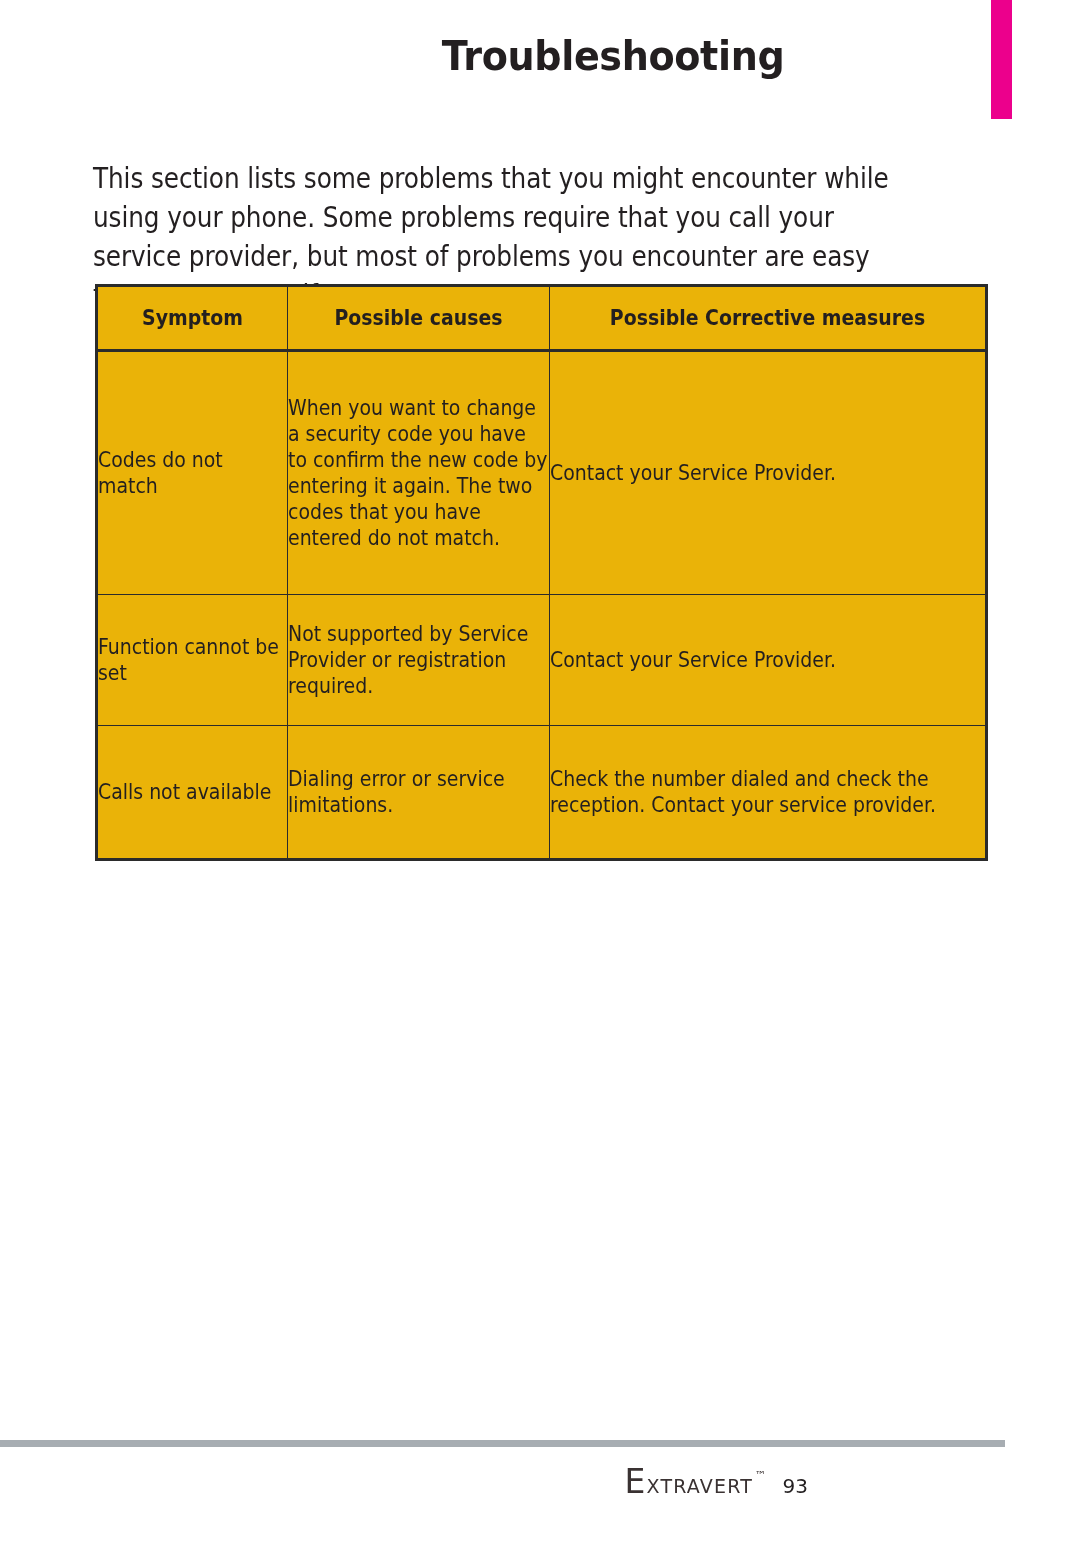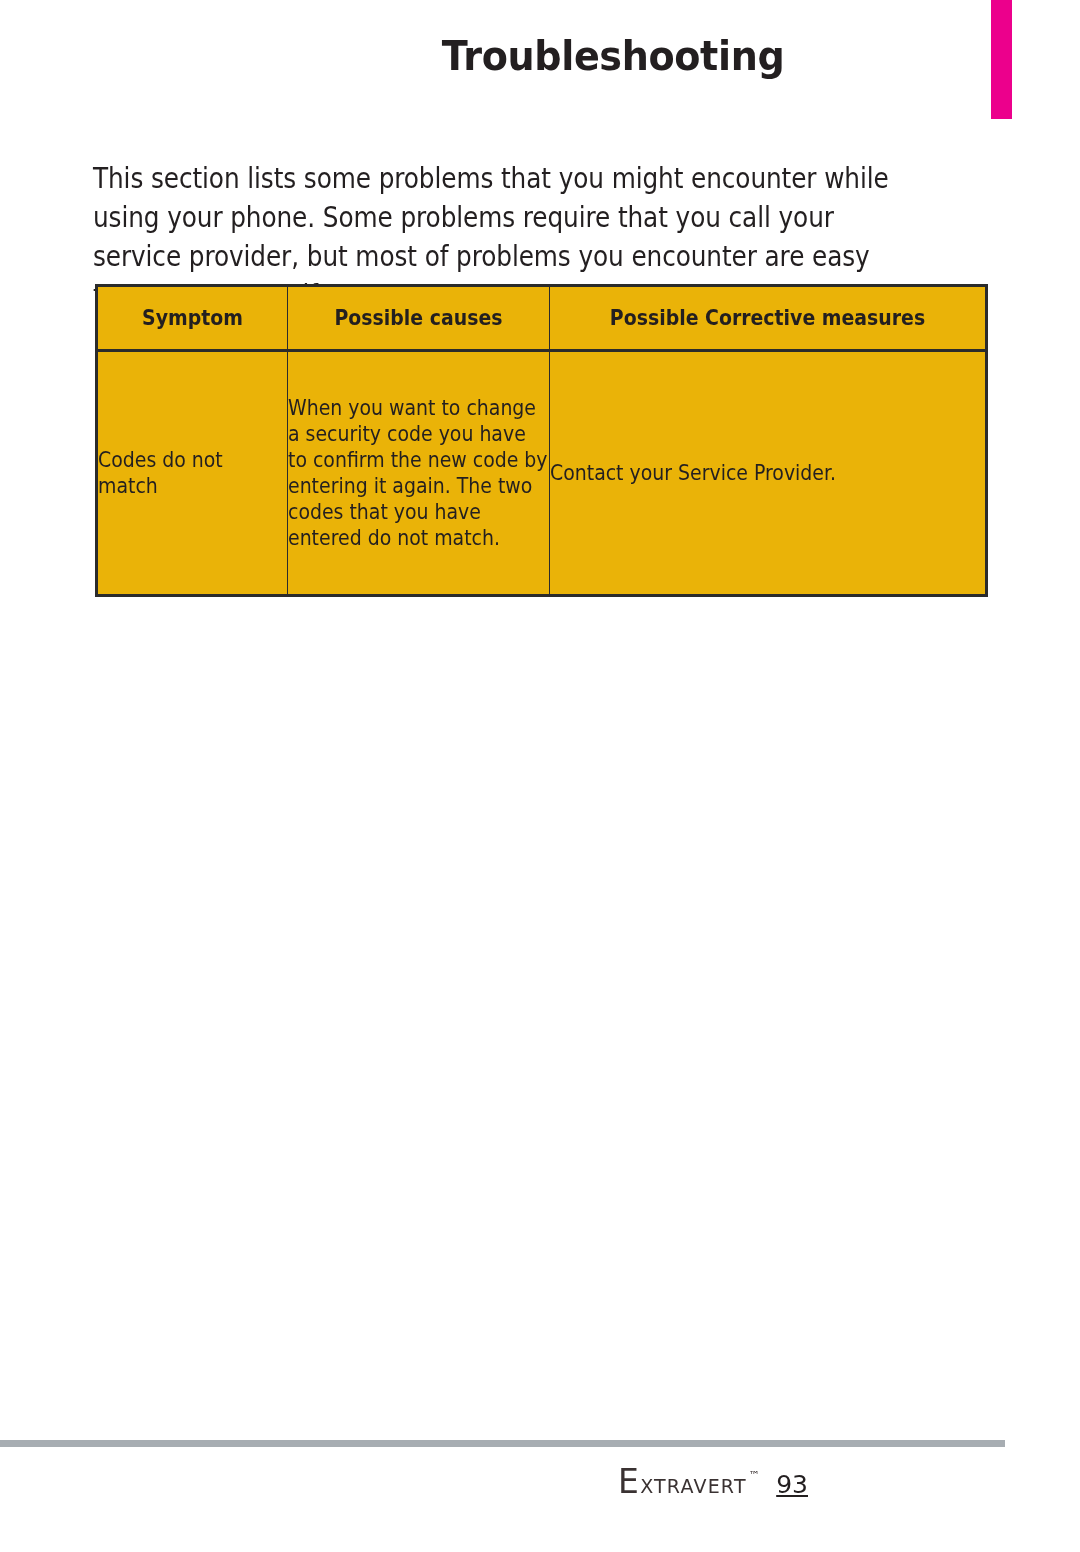--- a/index.html
+++ b/index.html
@@ -152,24 +152,23 @@
     font-family: "DejaVu Sans", sans-serif;
     font-size: 11px;
     color: #3a3232;
     position: relative;
     top: -14px;
     left: 2px;
     letter-spacing: 0.5px;
   }
   #page-number {
     font-family: "DejaVu Sans", sans-serif;
-    font-size: 25px;
+    font-size: 20px;
     color: #231f20;
     margin-left: 18px;
-    text-decoration: underline;
   }
 </style>
 </head>
 <body>
 
 <div id="page-header">
   <div id="chapter-title">Troubleshooting</div>
   <div id="header-accent-bar"></div>
 </div>
 
@@ -199,20 +198,42 @@
       <td class="body-cell-pad">
         <div class="cell-inner">Codes do not match</div>
       </td>
       <td class="body-cell-pad">
         <div class="cell-inner">When you want to change a security code you have to confirm the new code by entering it again. The two codes that you have entered do not match.</div>
       </td>
       <td class="body-cell-pad">
         <div class="cell-inner">Contact your Service Provider.</div>
       </td>
     </tr>
+    <tr class="row-3">
+      <td class="body-cell-pad">
+        <div class="cell-inner">Function cannot be set</div>
+      </td>
+      <td class="body-cell-pad">
+        <div class="cell-inner">Not supported by Service Provider or registration required.</div>
+      </td>
+      <td class="body-cell-pad">
+        <div class="cell-inner">Contact your Service Provider.</div>
+      </td>
+    </tr>
+    <tr class="row-4">
+      <td class="body-cell-pad">
+        <div class="cell-inner">Calls not available</div>
+      </td>
+      <td class="body-cell-pad">
+        <div class="cell-inner">Dialing error or service limitations.</div>
+      </td>
+      <td class="body-cell-pad">
+        <div class="cell-inner">Check the number dialed and check the reception. Contact your service provider.</div>
+      </td>
+    </tr>
   </tbody>
 </table>
 
 <div id="page-footer">
   <div id="footer-rule"></div>
   <div id="footer-brand-block">
     <span id="brand-wordmark"><span class="cap-first">E</span><span>xtravert</span></span>
     <span id="brand-trademark">™</span>
     <span id="page-number">93</span>
   </div>

